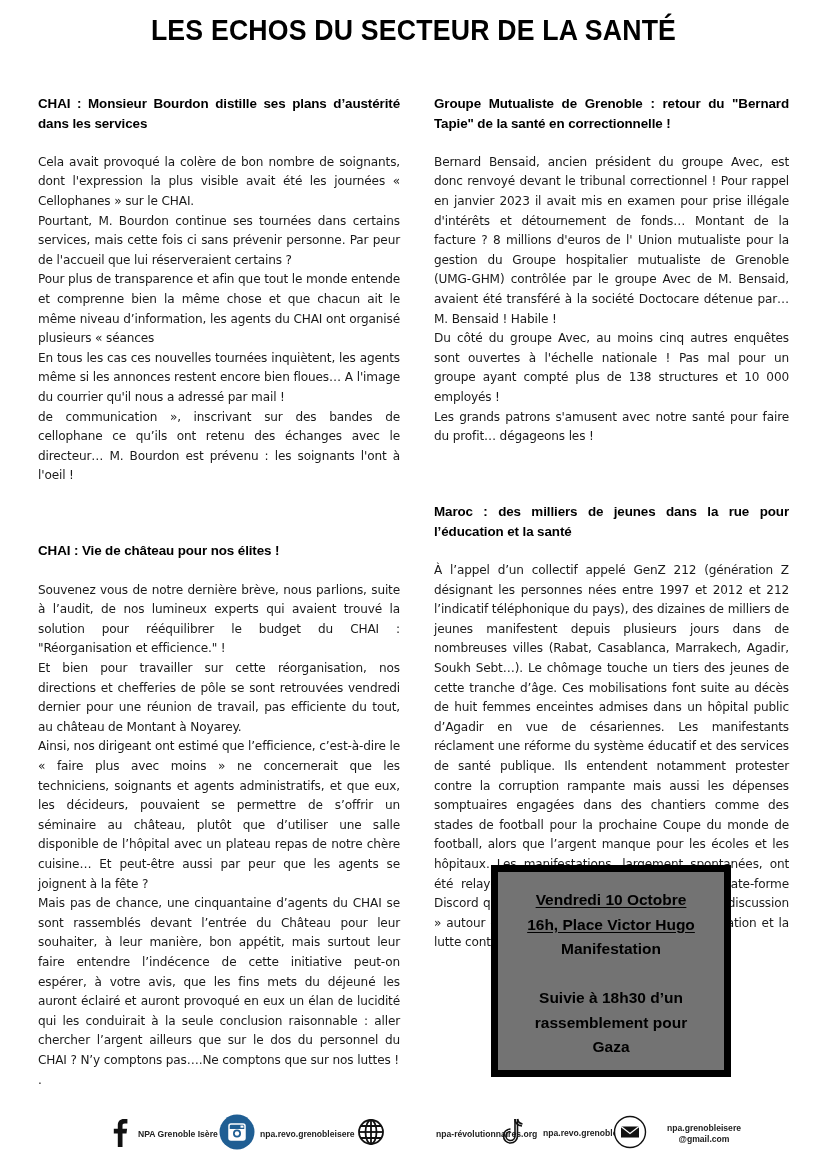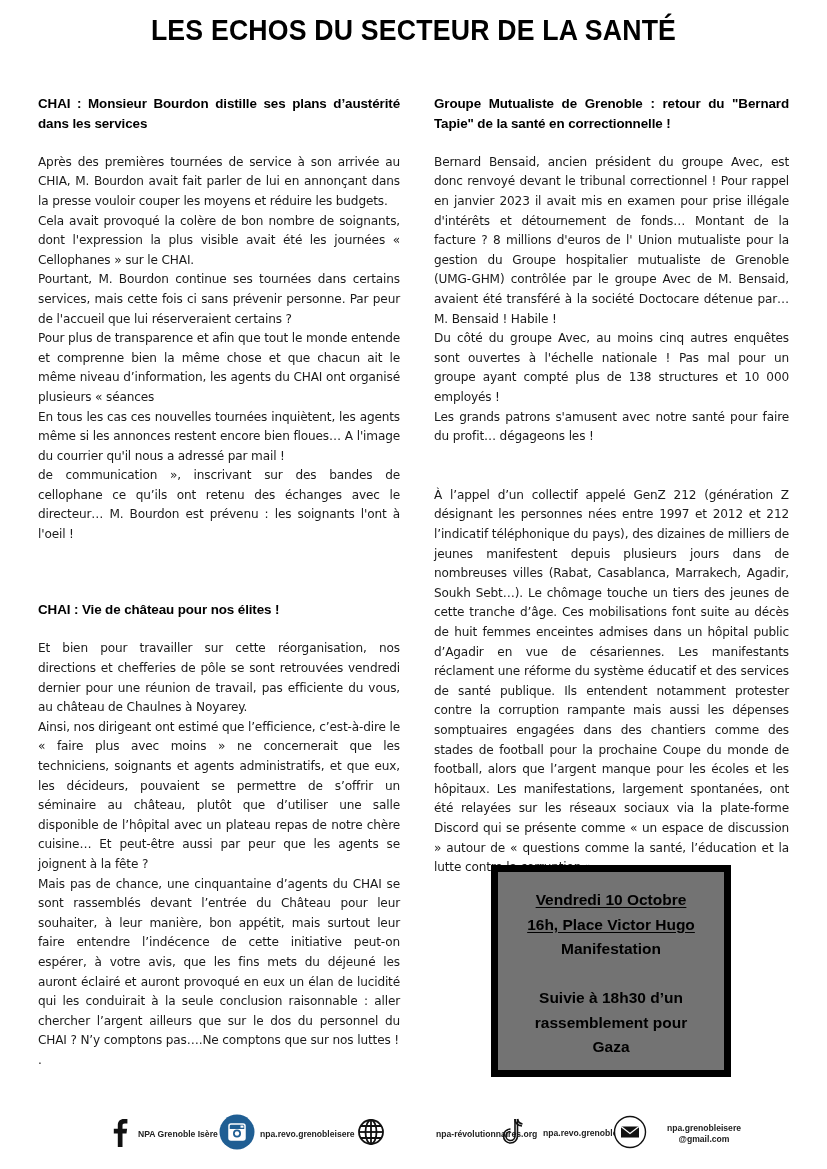--- a/index.html
+++ b/index.html
@@ -55,48 +55,49 @@
 </style>
 </head>
 <body>
 
 <h1 class="title">LES ECHOS DU SECTEUR DE LA SANTÉ</h1>
 
 <div class="col col-left">
   <section>
     <div class="headline">CHAI : Monsieur Bourdon distille ses plans d’austérité dans les services</div>
     <div class="spacer"></div>
-    <p class="para">Après des premières tournées de service à son arrivée au CHIA, M. Bourdon avait fait parler de lui en annonçant dans la presse vouloir couper les moyens et réduire les budgets.</p>
     <p class="para">Cela avait provoqué la colère de bon nombre de soignants, dont l'expression la plus visible avait été  les journées « Cellophanes » sur le CHAI.</p>
     <p class="para">Pourtant, M. Bourdon continue ses tournées dans certains services, mais cette fois ci sans prévenir personne. Par peur de l'accueil que lui réserveraient certains ?</p>
     <p class="para last-left">Pour plus de transparence et afin que tout le monde entende et comprenne bien la même chose et que chacun ait le même niveau d’information, les agents du CHAI ont organisé plusieurs « séances</p>
     <p class="para">En tous les cas ces nouvelles tournées inquiètent, les agents même si les annonces restent encore bien floues… A l'image du courrier qu'il nous a adressé par mail !</p>
     <p class="para">de communication », inscrivant sur des bandes de cellophane ce qu’ils ont retenu des échanges avec le directeur… M. Bourdon est prévenu : les soignants  l'ont à l'oeil !</p>
   </section>
   <div class="spacer"></div>
   <section>
     <div class="headline">CHAI : Vie de château pour nos élites !</div>
     <div class="spacer"></div>
-    <p class="para">Et bien pour travailler sur cette réorganisation, nos directions et chefferies de pôle se sont retrouvées vendredi dernier pour une réunion de travail, pas efficiente du vous, au château de Chaulnes à Noyarey.</p>
+    <p class="para">Souvenez vous de notre dernière brève, nous parlions, suite à l’audit, de nos lumineux experts qui avaient trouvé la solution pour rééquilibrer le budget du CHAI : "Réorganisation et efficience." !</p>
+    <p class="para">Et bien pour travailler sur cette réorganisation, nos directions et chefferies de pôle se sont retrouvées vendredi dernier pour une réunion de travail, pas efficiente du tout, au château de Montant à Noyarey.</p>
     <p class="para">Ainsi, nos dirigeant ont estimé que l’efficience, c’est-à-dire le « faire plus avec moins » ne concernerait que les techniciens, soignants et agents administratifs, et que eux, les décideurs, pouvaient se permettre de s’offrir un séminaire au château, plutôt que d’utiliser une salle disponible de l’hôpital avec un plateau repas de notre chère cuisine… Et peut-être aussi par peur que les agents se joignent à la fête ?</p>
     <p class="para">Mais pas de chance, une cinquantaine d’agents du CHAI se sont rassemblés devant l’entrée du Château pour leur souhaiter, à leur manière, bon appétit, mais surtout leur faire entendre l’indécence de cette initiative peut-on espérer, à votre avis, que les fins mets du  déjeuné les auront éclairé et auront provoqué en eux un élan de lucidité qui les conduirait à la seule conclusion raisonnable : aller chercher l’argent ailleurs que sur le dos du personnel du CHAI ? N’y comptons pas….Ne comptons que sur nos luttes !</p>
     <p class="para">.</p>
   </section>
 </div>
 
 <div class="col col-right">
   <section>
     <div class="headline">Groupe Mutualiste de Grenoble : retour du "Bernard Tapie" de la santé en correctionnelle !</div>
     <div class="spacer"></div>
     <p class="para">Bernard Bensaid, ancien président du groupe Avec, est donc renvoyé devant le tribunal correctionnel ! Pour rappel en janvier 2023 il avait mis en examen pour prise illégale d'intérêts et détournement de fonds… Montant de la facture ? 8 millions d'euros de l' Union mutualiste pour la gestion du Groupe hospitalier mutualiste de Grenoble (UMG-GHM) contrôlée par le groupe Avec de M. Bensaid, avaient été transféré à la société Doctocare détenue par… M. Bensaid ! Habile !</p>
     <p class="para">Du côté du groupe Avec, au moins cinq autres enquêtes sont ouvertes à l'échelle nationale ! Pas mal pour un groupe ayant compté plus de 138 structures et 10 000 employés !</p>
     <p class="para">Les grands patrons s'amusent avec notre santé pour faire du profit… dégageons les !</p>
   </section>
   <div class="spacer"></div>
   <section>
+    <div class="headline">Maroc : des milliers de jeunes dans la rue pour l’éducation et la santé</div>
     <div class="spacer"></div>
     <p class="para">À l’appel d’un collectif appelé GenZ 212 (génération Z désignant les personnes nées entre 1997 et 2012 et 212 l’indicatif téléphonique du pays), des dizaines de milliers de jeunes manifestent depuis plusieurs jours dans de nombreuses villes (Rabat, Casablanca, Marrakech, Agadir, Soukh Sebt…). Le chômage touche un tiers des jeunes de cette tranche d’âge. Ces mobilisations font suite au décès de huit femmes enceintes admises dans un hôpital public d’Agadir en vue de césariennes. Les manifestants réclament une réforme du système éducatif et des services de santé publique. Ils entendent notamment protester contre la corruption rampante mais aussi les dépenses somptuaires engagées dans des chantiers comme des stades de football pour la prochaine Coupe du monde de football, alors que l’argent manque pour les écoles et les hôpitaux. Les manifestations, largement spontanées, ont été relayées sur les réseaux sociaux via la plate-forme Discord qui se présente comme « un espace de discussion » autour de « questions comme la santé, l’éducation et la lutte contre la corruption ».</p>
   </section>
 </div>
 
 <div class="event-box">
   <div class="u">Vendredi 10 Octobre</div>
   <div class="u">16h, Place Victor Hugo</div>
   <div>Manifestation</div>
   <div class="gap"></div>

